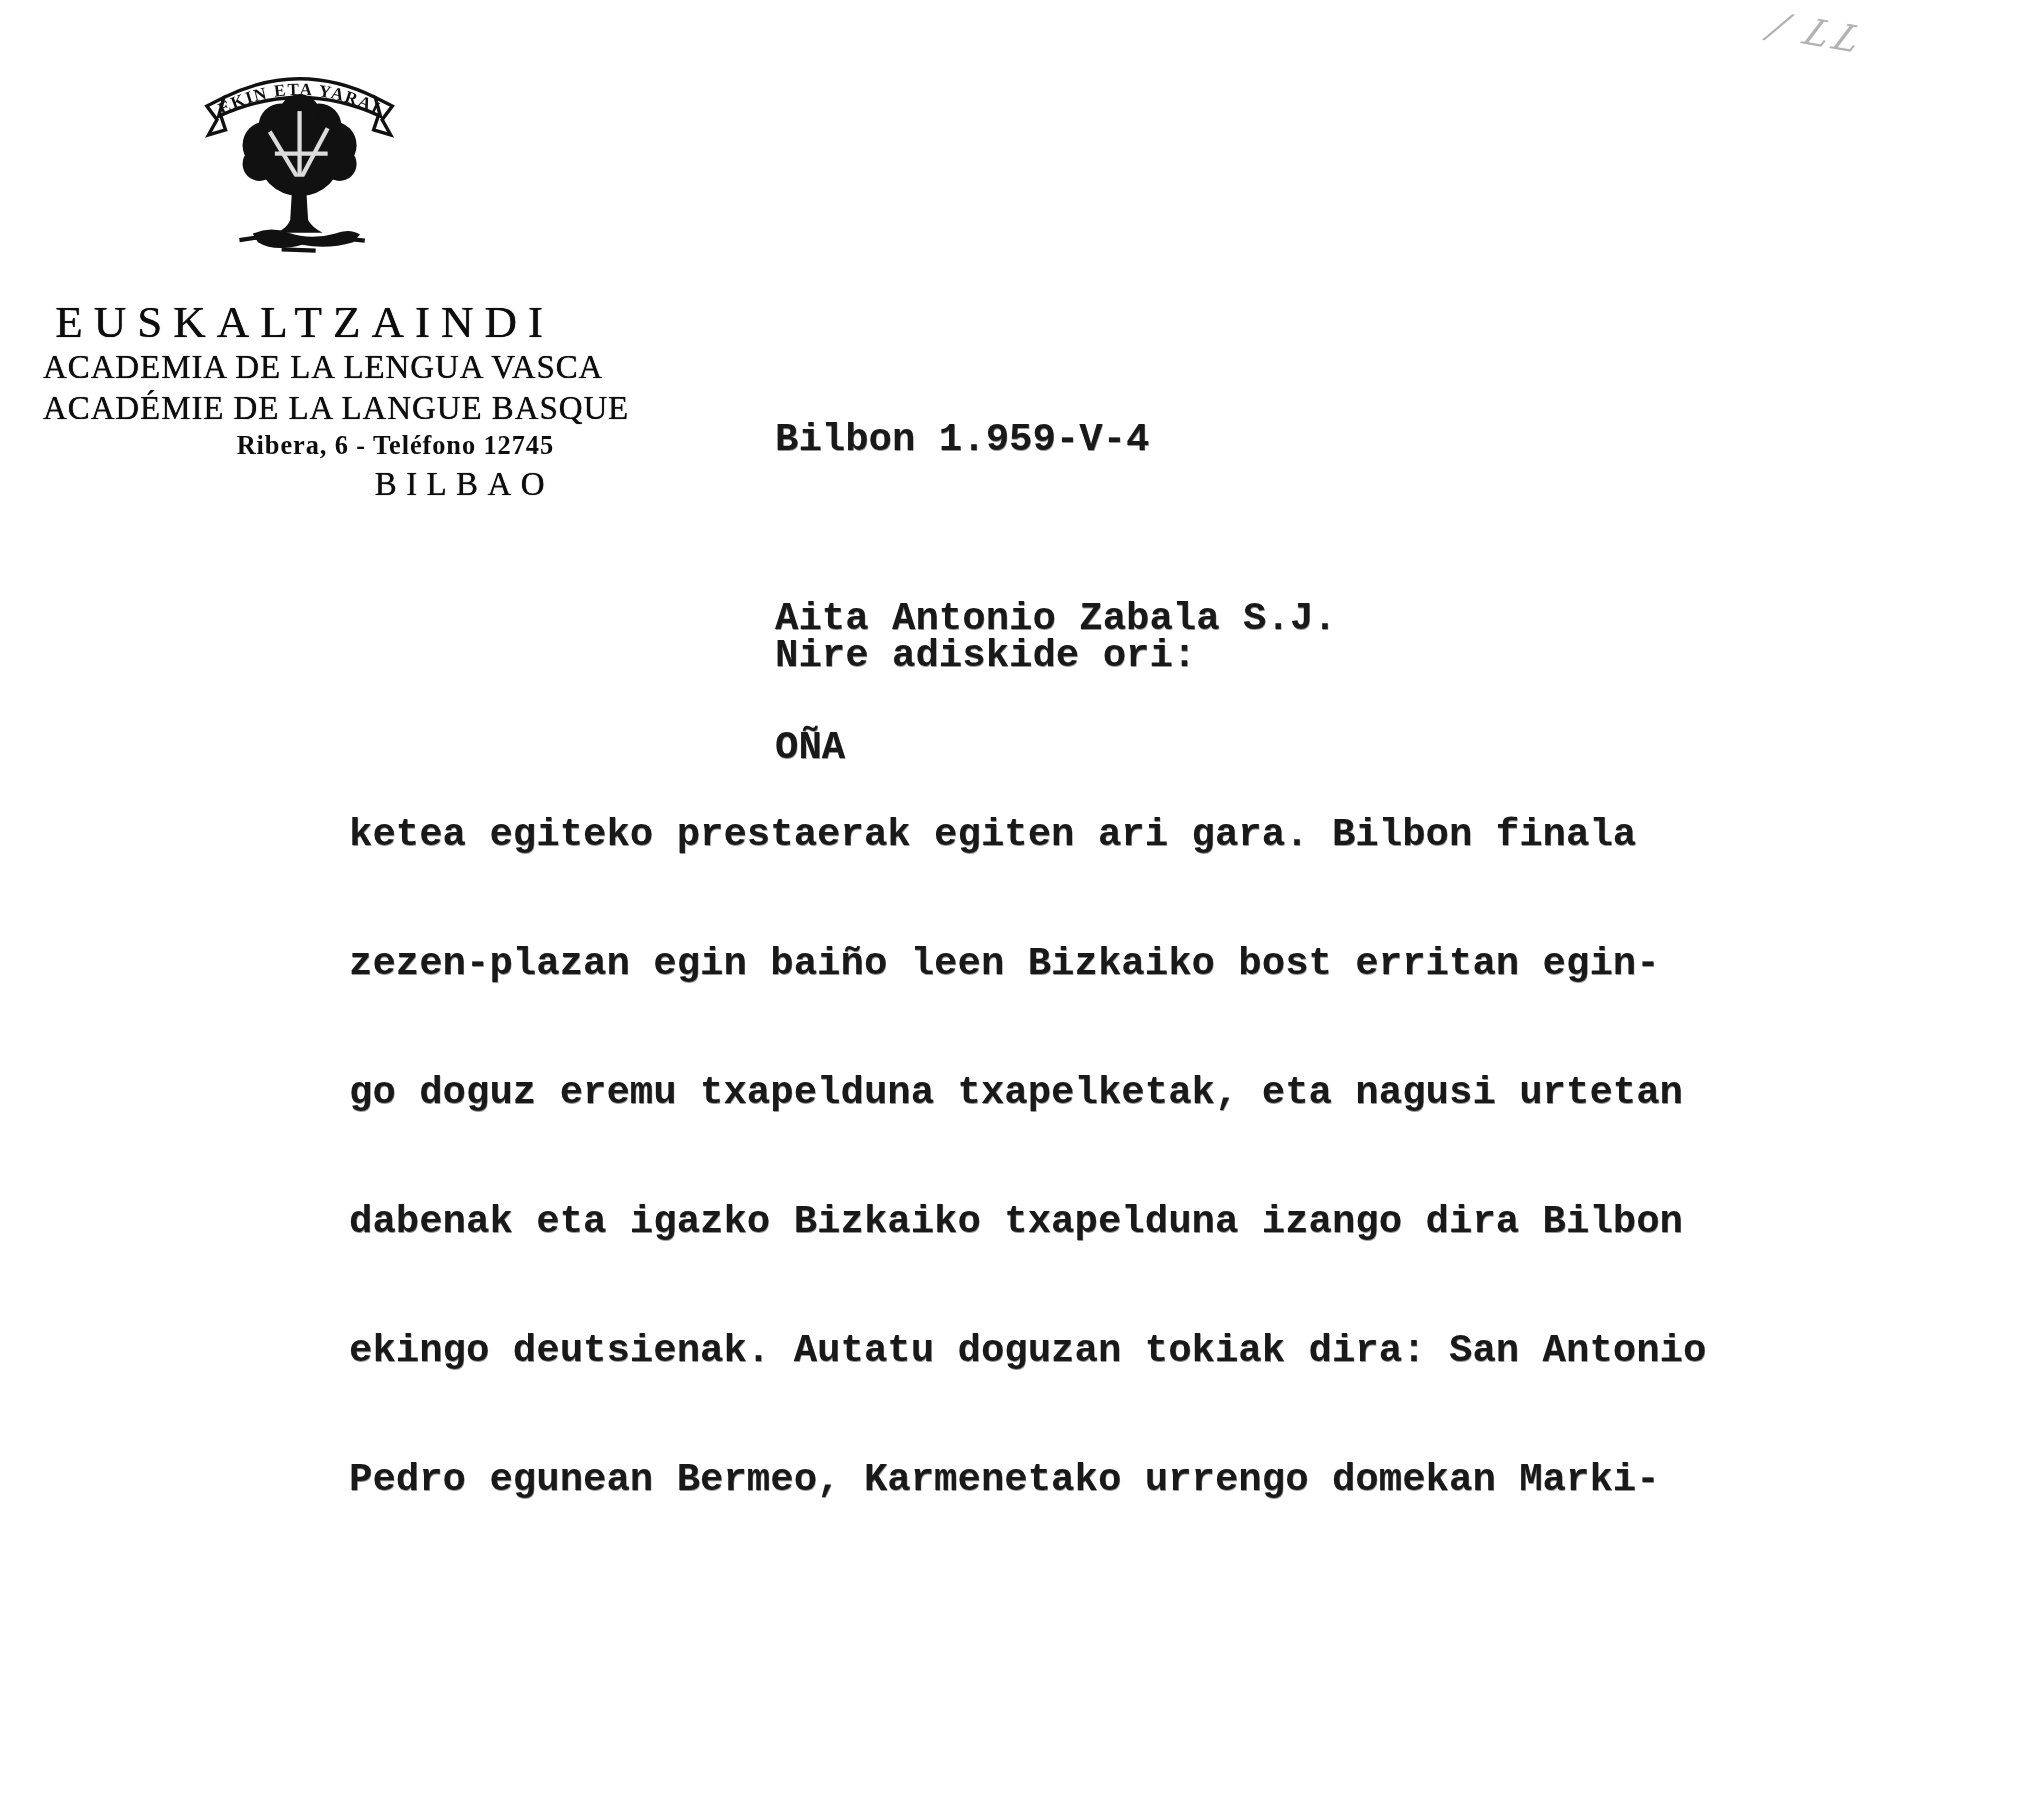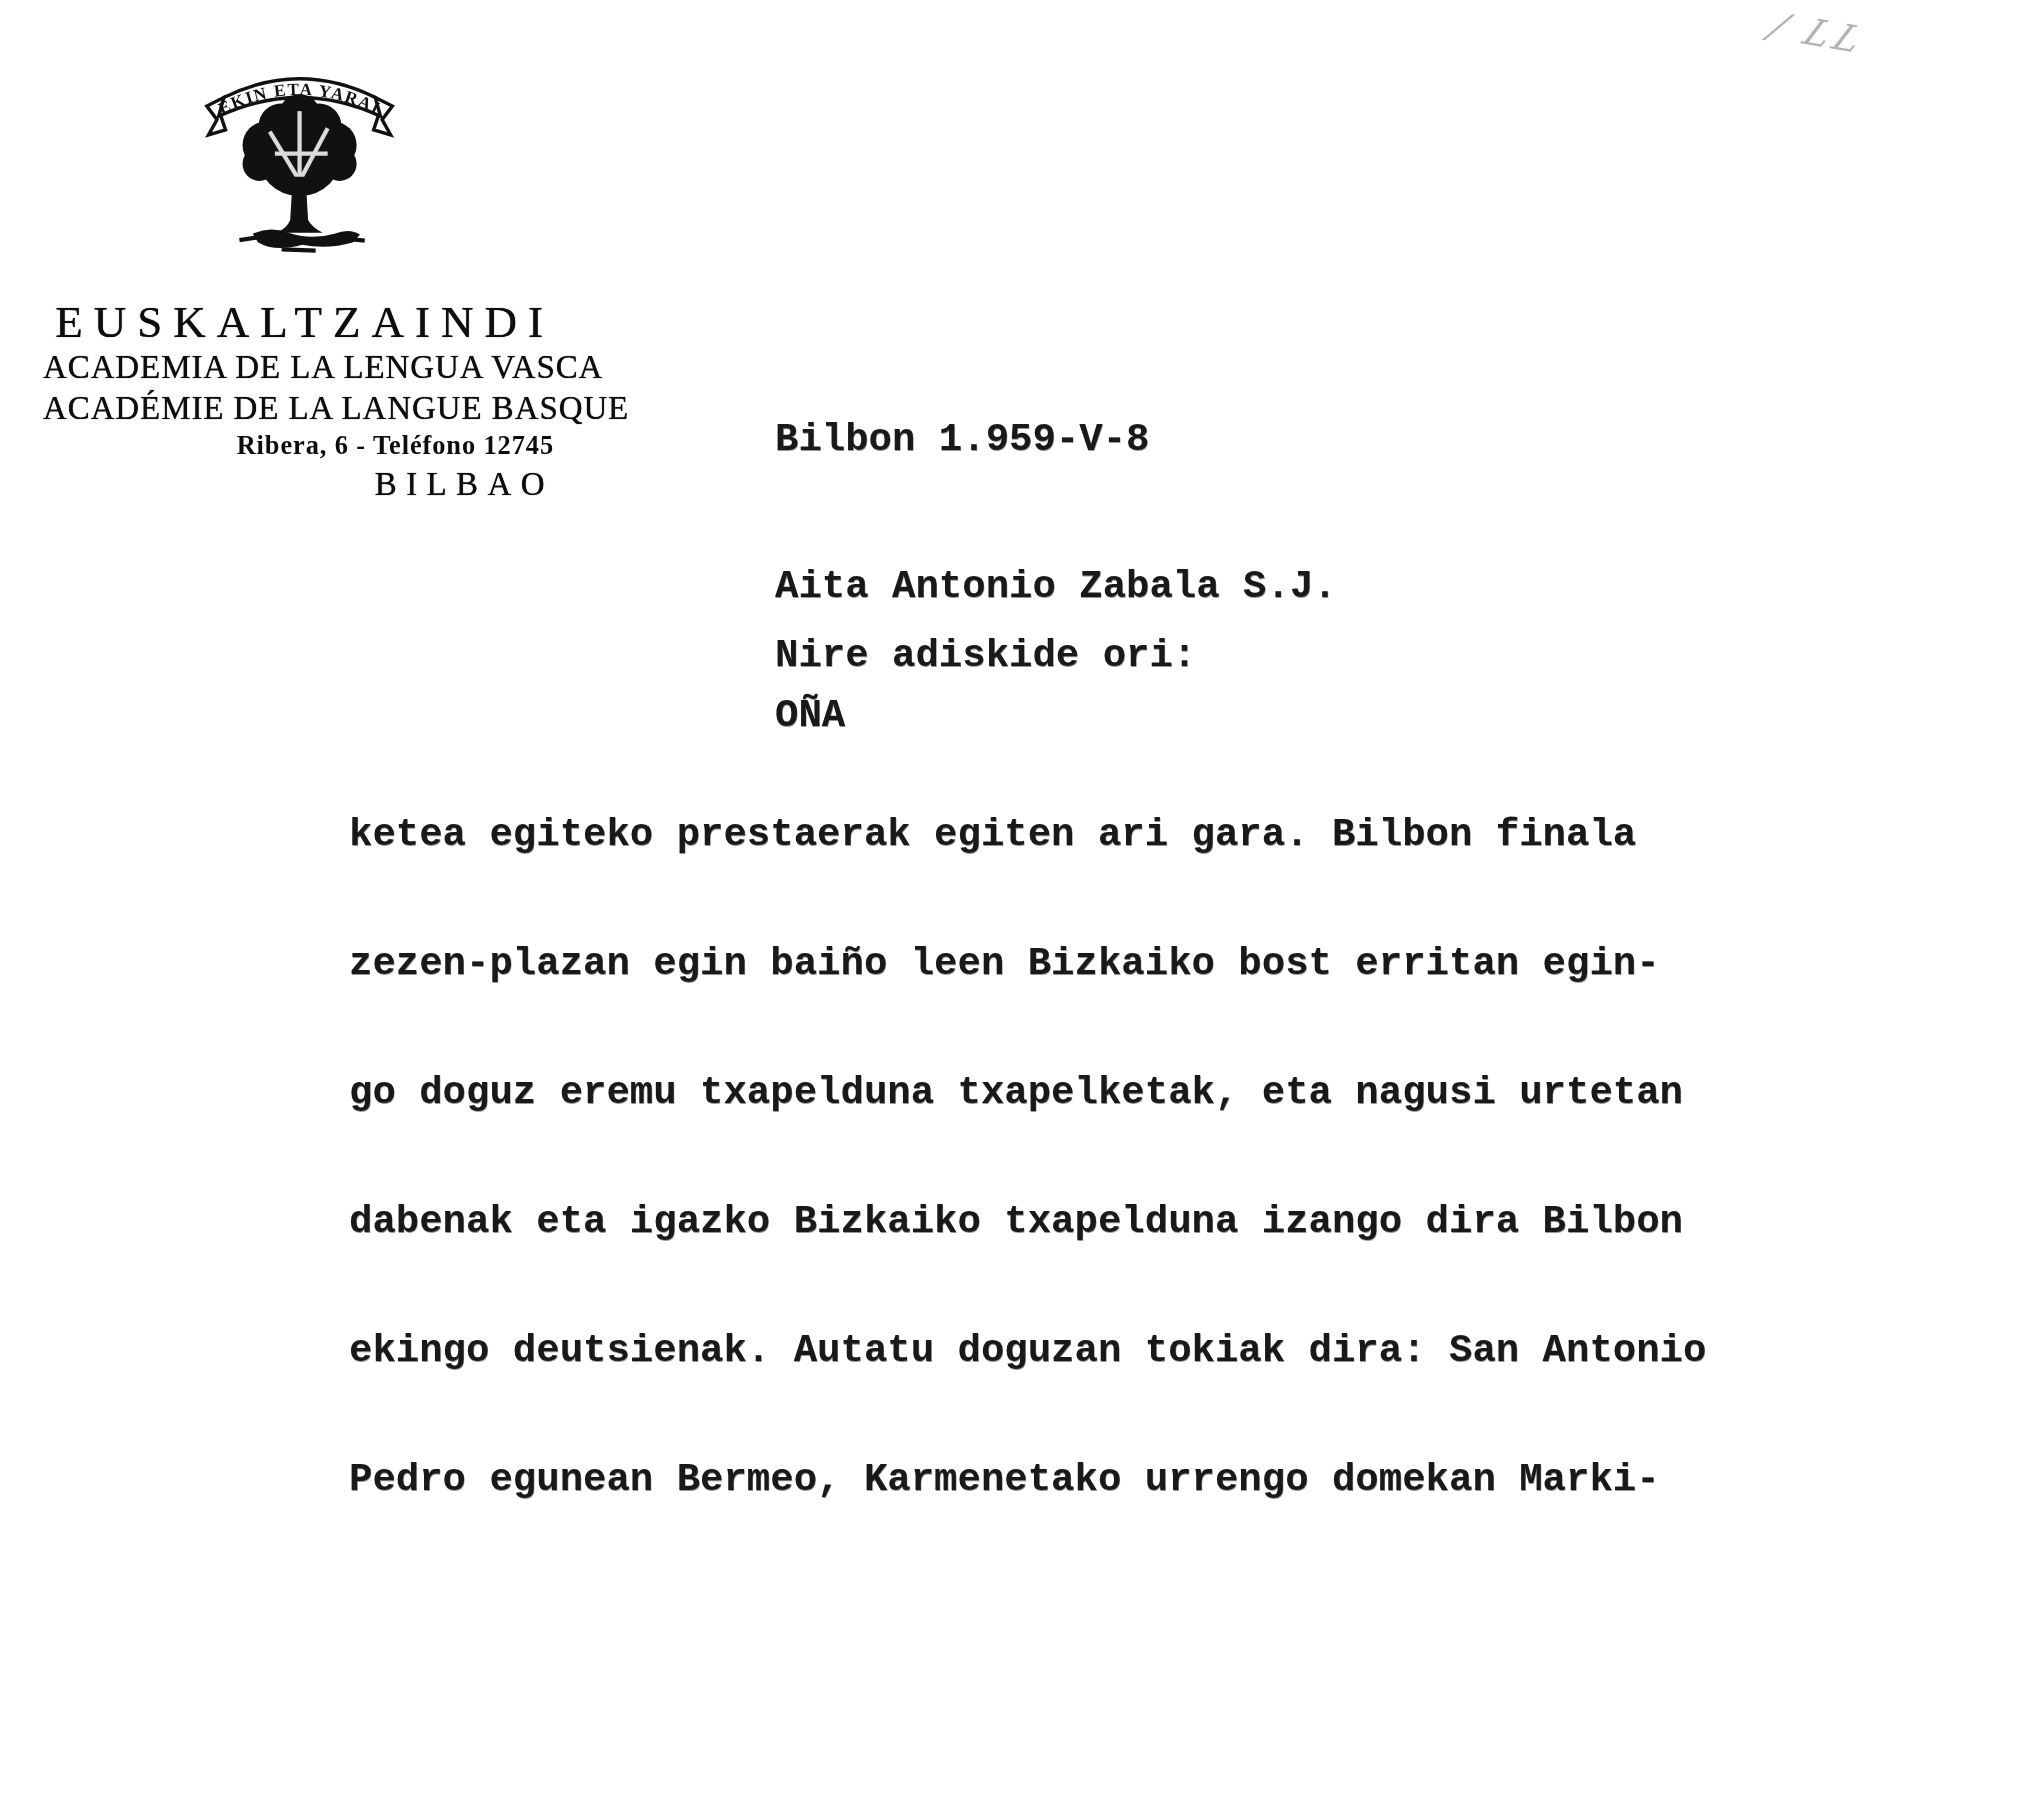--- a/index.html
+++ b/index.html
@@ -26,21 +26,21 @@
     position:absolute;
     font-family:"Liberation Mono","DejaVu Sans Mono",monospace;
     font-weight:bold;
     font-size:39px;
     line-height:43px;
     color:#191919;
     text-shadow:0.5px 0.5px 0.5px rgba(25,25,25,0.45);
     white-space:pre;
   }
   .dateline{left:775px;top:419px;}
-  .recipient{left:775px;top:480px;}
+  .recipient{left:775px;top:512px;}
   .salutation{left:775px;top:635px;}
   .letter-body{left:349px;top:728px;width:1482px;}
   .ln{height:43px;}
   .ln.indent{padding-left:142px;}
   
   .pencil{
     position:absolute;left:1772px;top:12px;
     font-family:"DejaVu Serif",serif;font-style:italic;
     font-size:37px;color:#8a8a8a;opacity:0.65;
     transform:rotate(10deg) skewX(-18deg);
@@ -95,21 +95,21 @@
       </g>
     </svg>
 
     <div class="lh-line lh-org">EUSKALTZAINDI</div>
     <div class="lh-line lh-sub1">ACADEMIA DE LA LENGUA VASCA</div>
     <div class="lh-line lh-sub2">ACADÉMIE DE LA LANGUE BASQUE</div>
     <div class="lh-line lh-addr">Ribera, 6  -  Teléfono 12745</div>
     <div class="lh-line lh-city">BILBAO</div>
   </div>
 
-  <div class="typed dateline">Bilbon 1.959-V-8</div>
+  <div class="typed dateline">Bilbon 1.959-V-4</div>
 
   <div class="typed recipient">
     <div class="ln">Aita Antonio Zabala S.J.</div>
     <div class="ln">OÑA</div>
   </div>
 
   <div class="typed salutation">Nire adiskide ori:</div>
 
   <div class="typed letter-body">
     <div class="ln">ketea egiteko prestaerak egiten ari gara. Bilbon finala</div>

